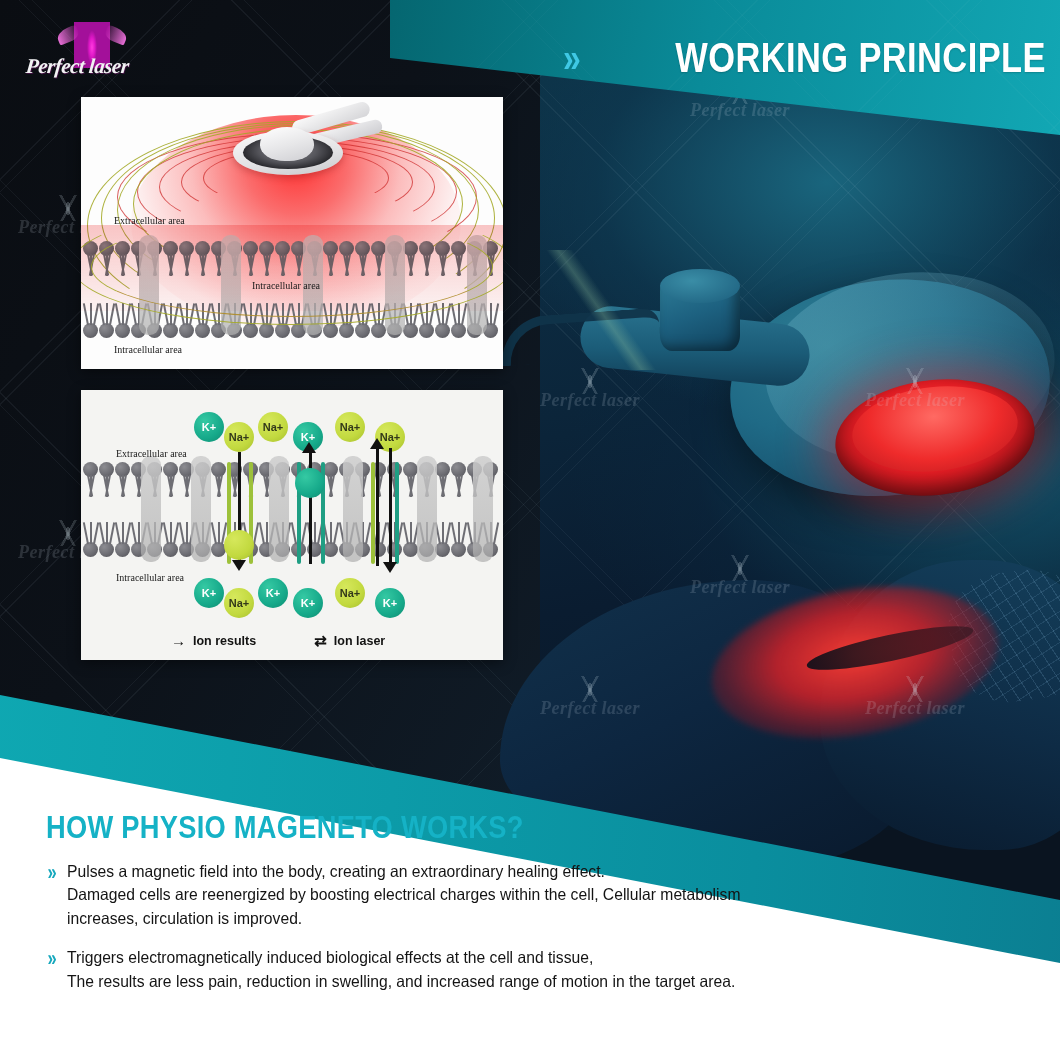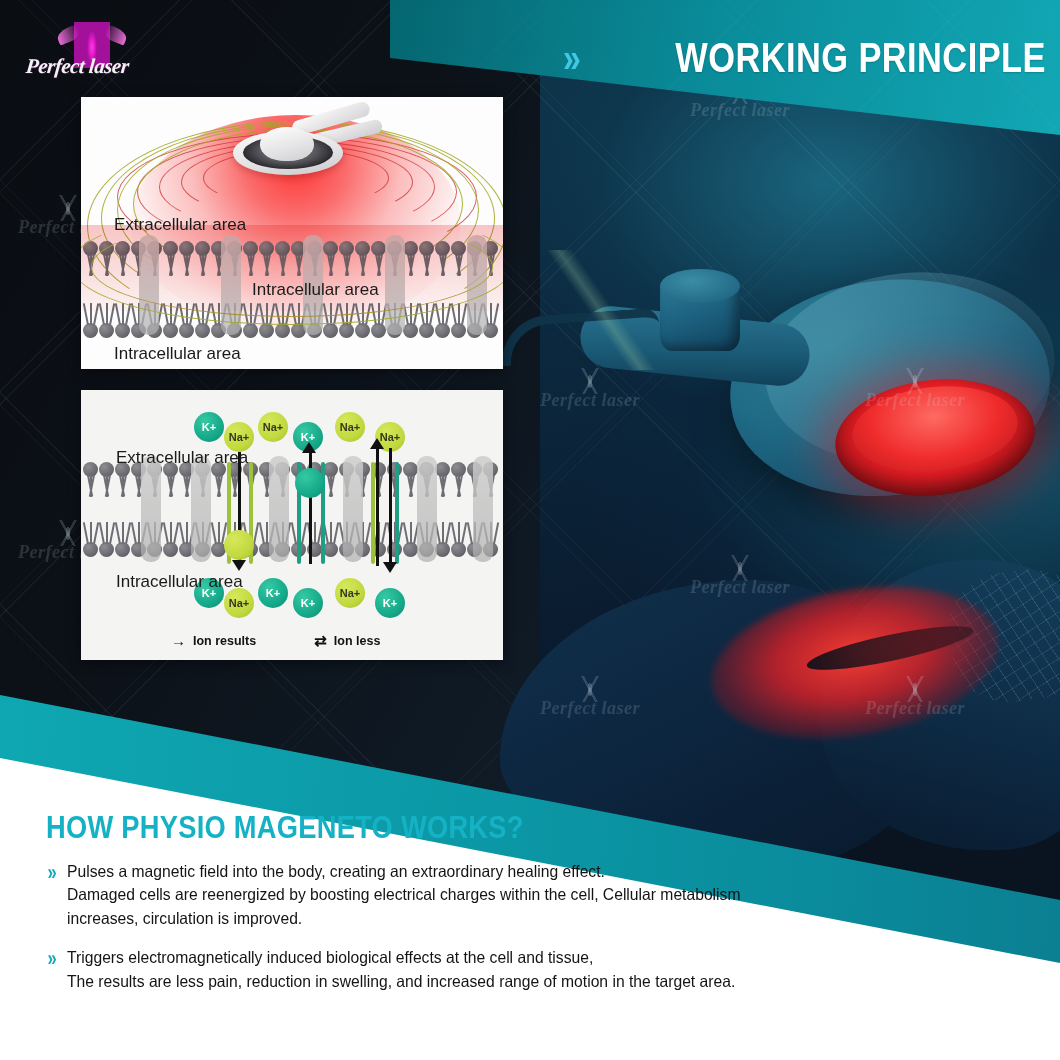--- a/index.html
+++ b/index.html
@@ -195,22 +195,22 @@
   
   .panel {
     position:absolute; background:#fdfdfd;
     box-shadow:0 3px 12px rgba(0,0,0,.45);
     overflow:hidden; z-index:5;
   }
   #panel1 { left:81px; top:97px; width:422px; height:272px; }
   #panel2 { left:81px; top:390px; width:422px; height:270px; background:#f4f4f2; }
 
   .d-label {
-    position:absolute; color:#1a1a1a; font-size:17px;
-    font-family:Liberation Sans, sans-serif; white-space:nowrap;padding-left:21px;
+    position:absolute; color:#1a1a1a; font-size:10px;
+    font-family:Liberation Serif, serif; white-space:nowrap;padding-left:21px;
   }
 
   
   .emit-red {
     position:absolute; left:50px; top:18px; width:330px; height:215px;
     background:radial-gradient(ellipse at 50% 22%, rgba(255,40,40,.95) 0%, rgba(250,60,60,.75) 22%, rgba(250,110,110,.45) 45%, rgba(255,190,190,.18) 70%, rgba(255,255,255,0) 88%);
     border-radius:50%;
   }
   .ring {
     position:absolute; border:1.6px solid rgba(205,40,40,.75);
@@ -913,21 +913,21 @@
     <div class="d-label" style="left:14px; top:58px;">Extracellular area</div>
     <div class="d-label" style="left:14px; top:182px;">Intracellular area</div>
 
     <div class="legend">
       <span class="it">
         <span class="ar">→</span>
         <span>Ion results</span>
       </span>
       <span class="it">
         <span class="ar">⇄</span>
-        <span>Ion less</span>
+        <span>Ion laser</span>
       </span>
     </div>
   </div>
 
   <div class="teal-diag"></div>
   <div class="white-bottom"></div>
 
   <div class="copy">
     <h2>HOW PHYSIO MAGENETO WORKS?</h2>
     <div id="bullets">

